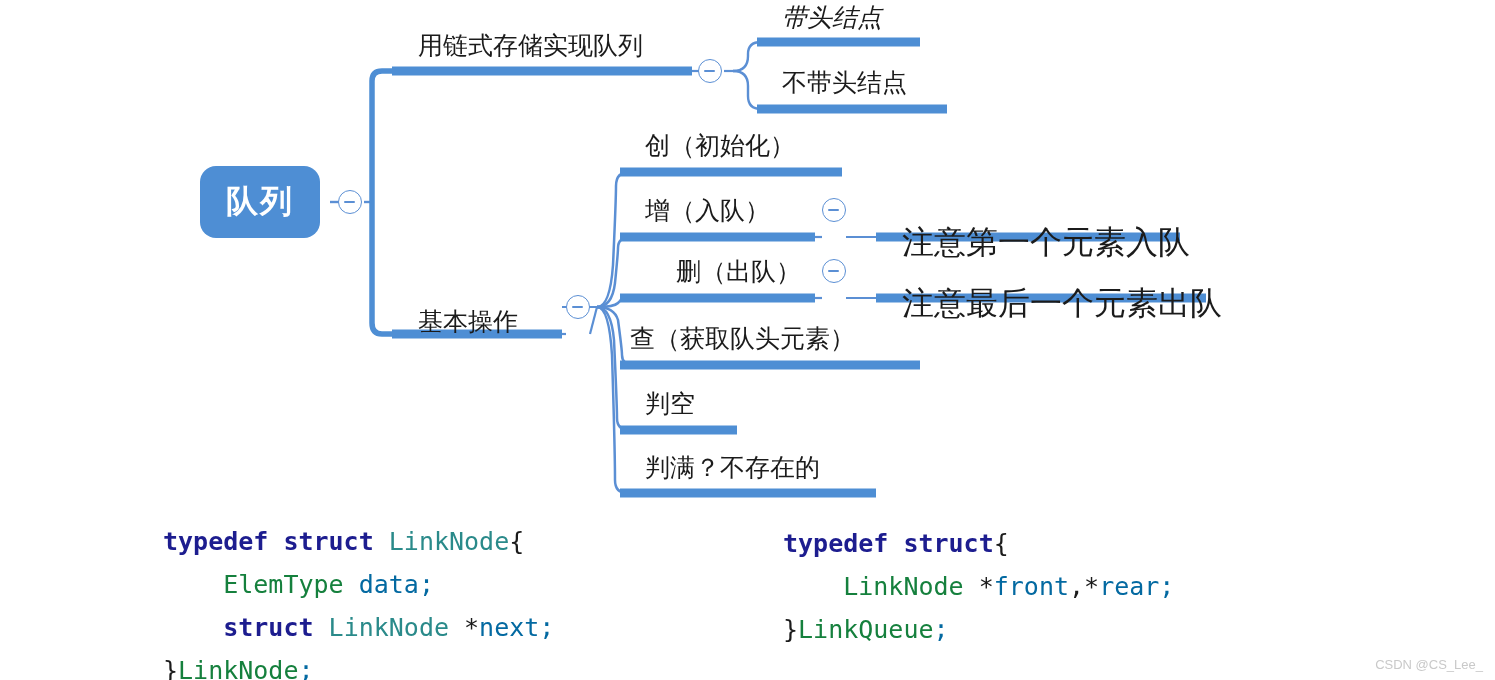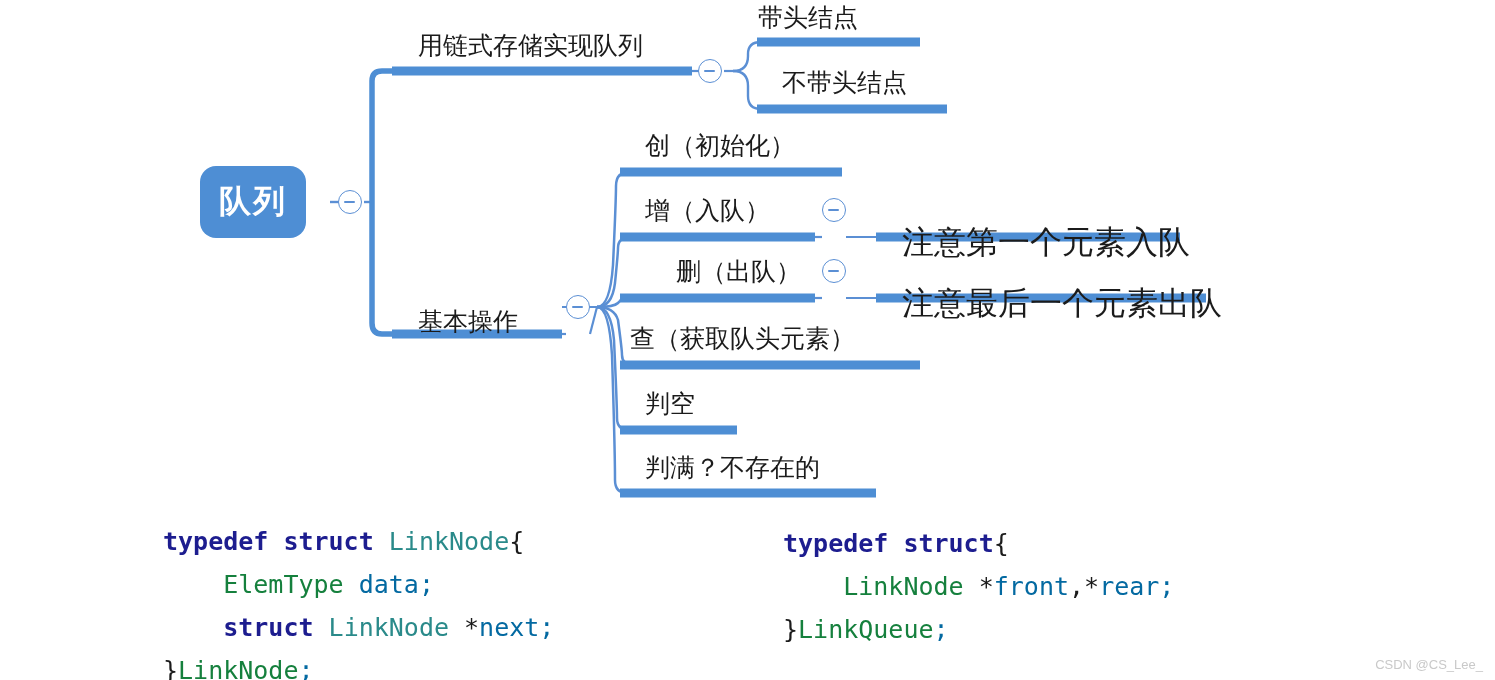--- a/index.html
+++ b/index.html
@@ -25,21 +25,21 @@
     left: 0; top: 0;
     width: 1495px;
     height: 680px;
     pointer-events: none;
   }
   
   .root-node {
     position: absolute;
     left: 200px;
     top: 166px;
-    width: 106px;
+    width: 120px;
     height: 72px;
     background: #4e8ed4;
     border-radius: 16px;
     display: flex;
     align-items: center;
     justify-content: center;
   }
   .root-label {
     color: #ffffff;
     font-size: 32px;
@@ -157,21 +157,21 @@
   </svg>
 
   <div class="root-node">
     <span class="root-label">队列</span>
   </div>
   <div class="toggle" style="left:338px; top:190px;"></div>
 
   <div class="topic lvl1" style="left:418px; top:33px;">用链式存储实现队列</div>
   <div class="toggle" style="left:698px; top:59px;"></div>
 
-  <div class="topic lvl2" style="left:758px; top:5px;">带头结点</div>
+  <div class="topic lvl2" style="left:782px; top:5px;font-style:italic;">带头结点</div>
   <div class="topic lvl2" style="left:782px; top:70px;">不带头结点</div>
 
   <div class="topic lvl1" style="left:418px; top:309px;">基本操作</div>
   <div class="toggle" style="left:566px; top:295px;"></div>
 
   <div class="topic lvl2" style="left:645px; top:133px;">创（初始化）</div>
 
   <div class="topic lvl2" style="left:645px; top:198px;">增（入队）</div>
   <div class="toggle" style="left:822px; top:198px;"></div>
   <div class="topic lvl3" style="left:902px; top:198px;">注意第一个元素入队</div>

